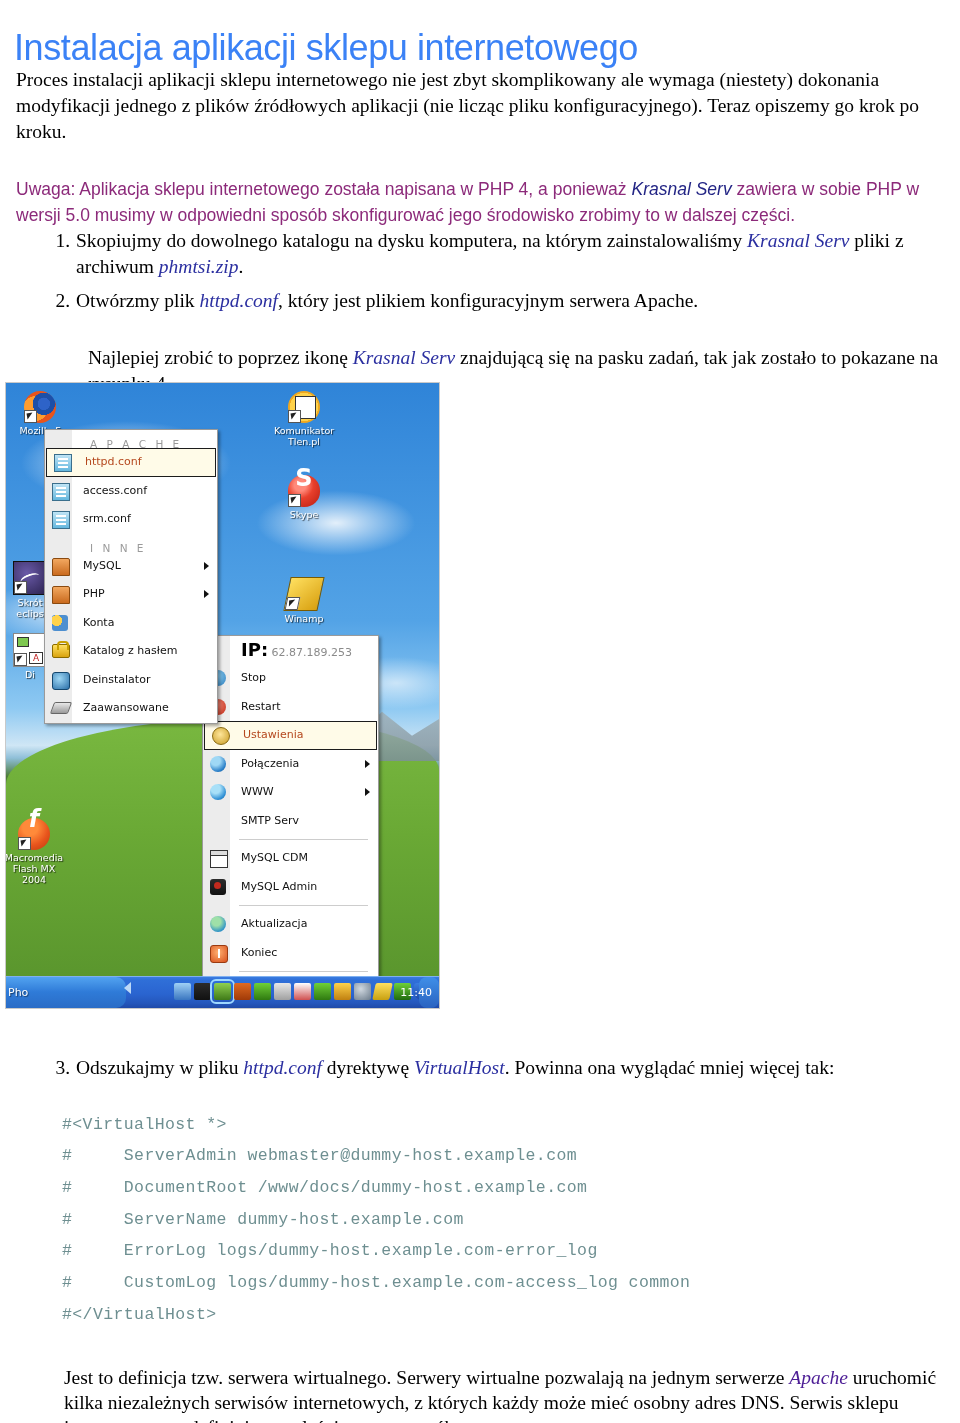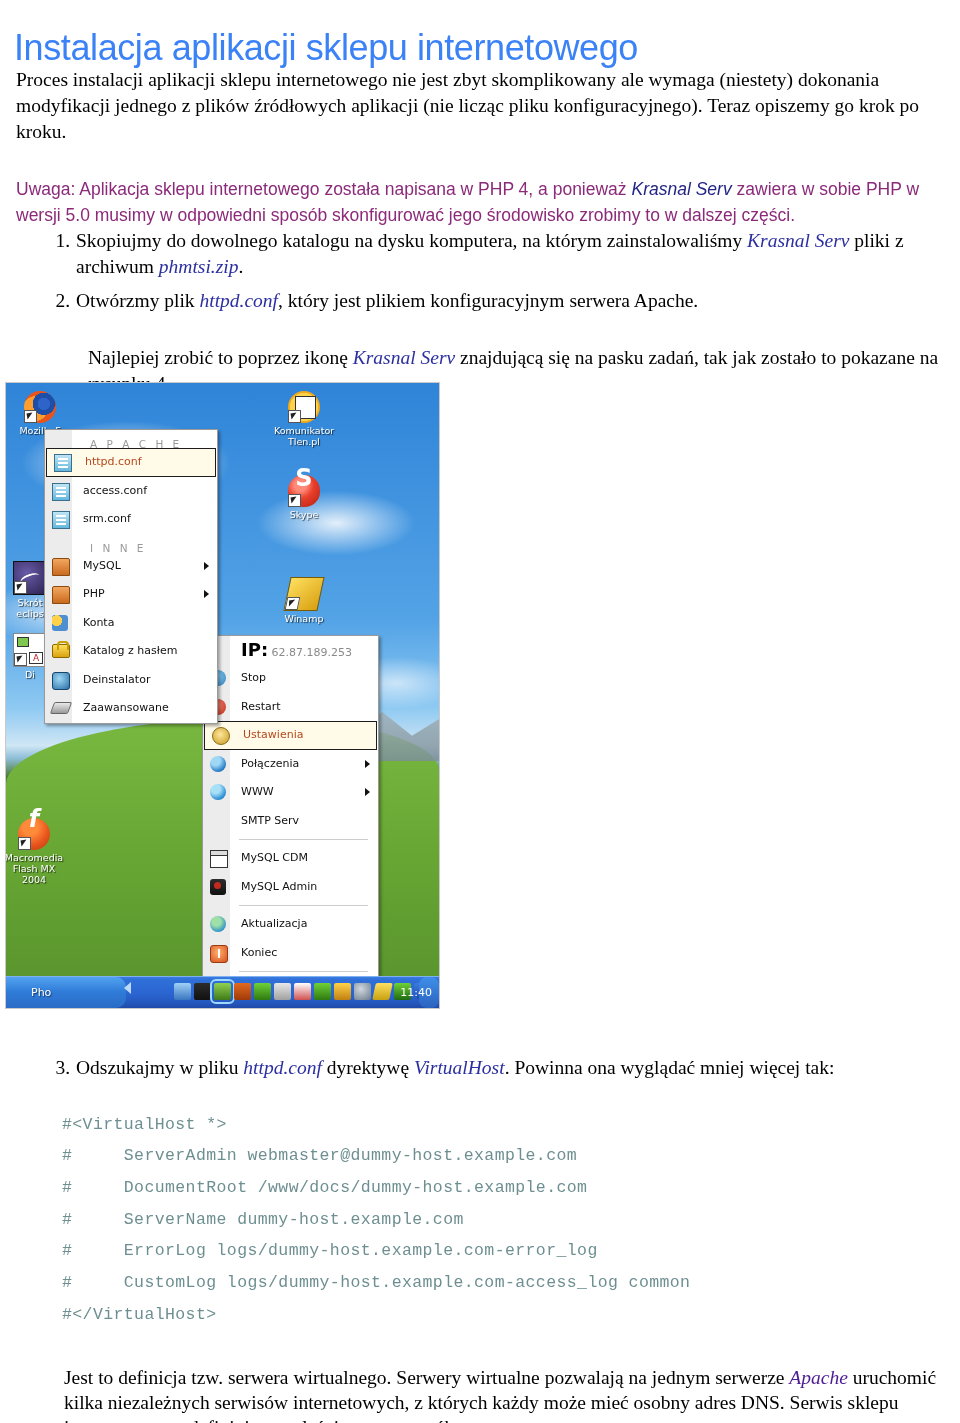--- a/index.html
+++ b/index.html
@@ -282,21 +282,21 @@
   
   .taskbar {
     position: absolute; left: 0; right: 0; bottom: 0; height: 31px;
     background: linear-gradient(#3a7ce0 0%, #2f6fd8 10%, #2a64d0 55%, #2456bb 85%, #1f4aa8 100%);
     border-top: 1px solid #7fb0f0;
   }
   .startbtn {
     position: absolute; left: 0; top: 0; width: 120px; height: 31px;
     background: linear-gradient(#52a3f0 0%, #2f7bd8 48%, #2a6cc6 100%);
     border-radius: 0 10px 10px 0;
-    color: #fff; font-size: 11px; line-height: 31px; padding-left: 25px;
+    color: #fff; font-size: 11px; line-height: 31px; padding-left: 2px;
     text-shadow: 1px 1px 1px rgba(0,0,0,.5);
     box-sizing: border-box;
   }
   .tray {
     position: absolute; right: 0; top: 0; height: 31px;
     background: linear-gradient(#3f8fe8, #2a63c0);
     padding-left: 20px;
     border-radius: 8px;
   }
   .tray .clock {

